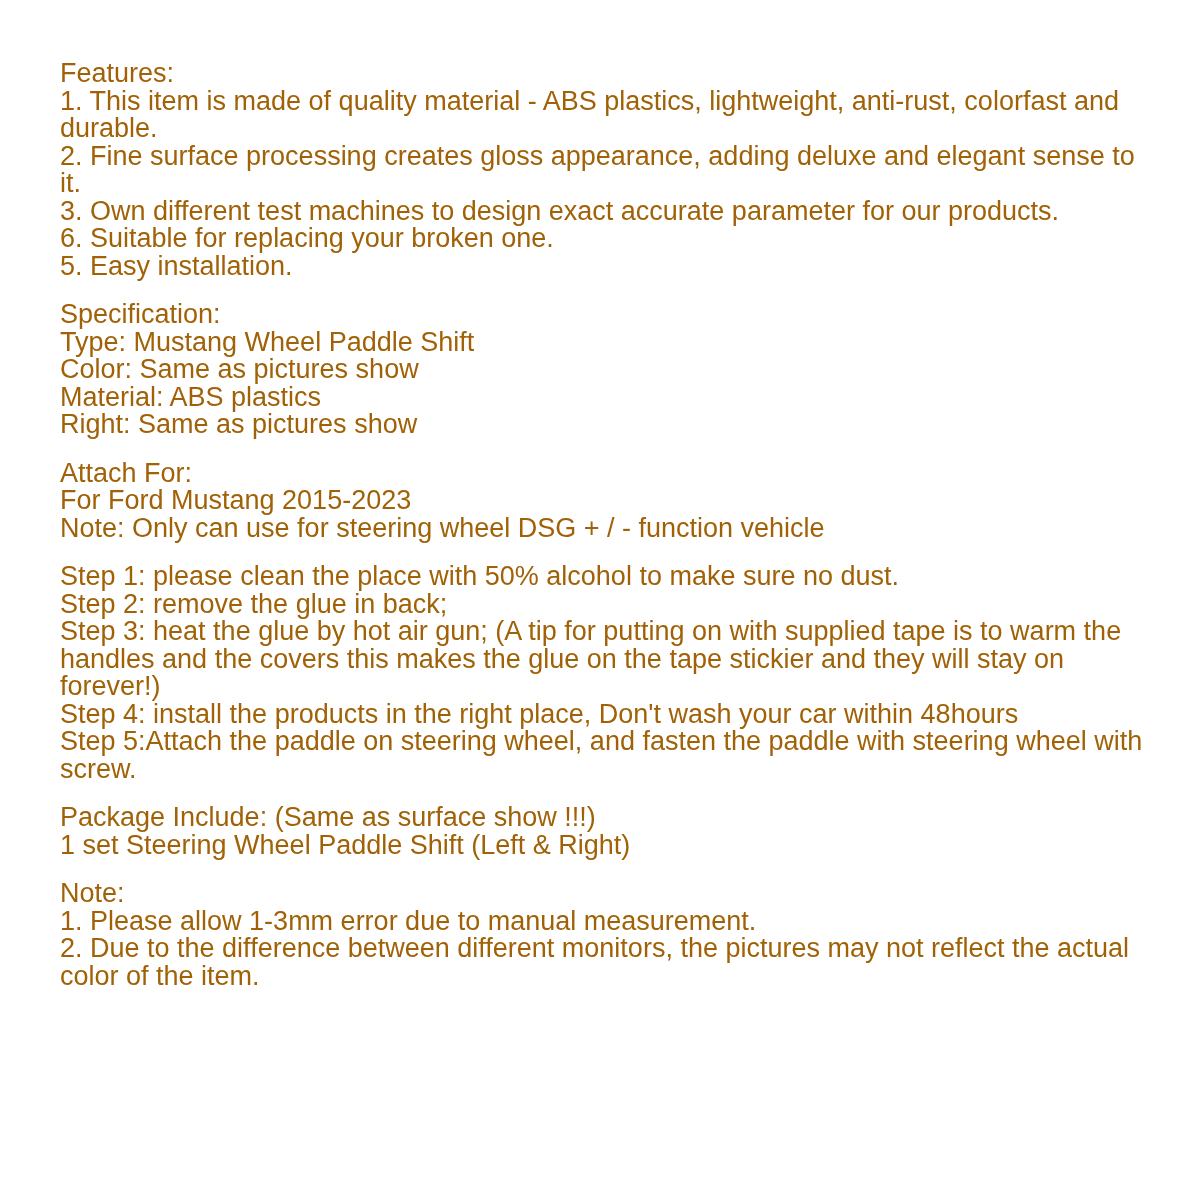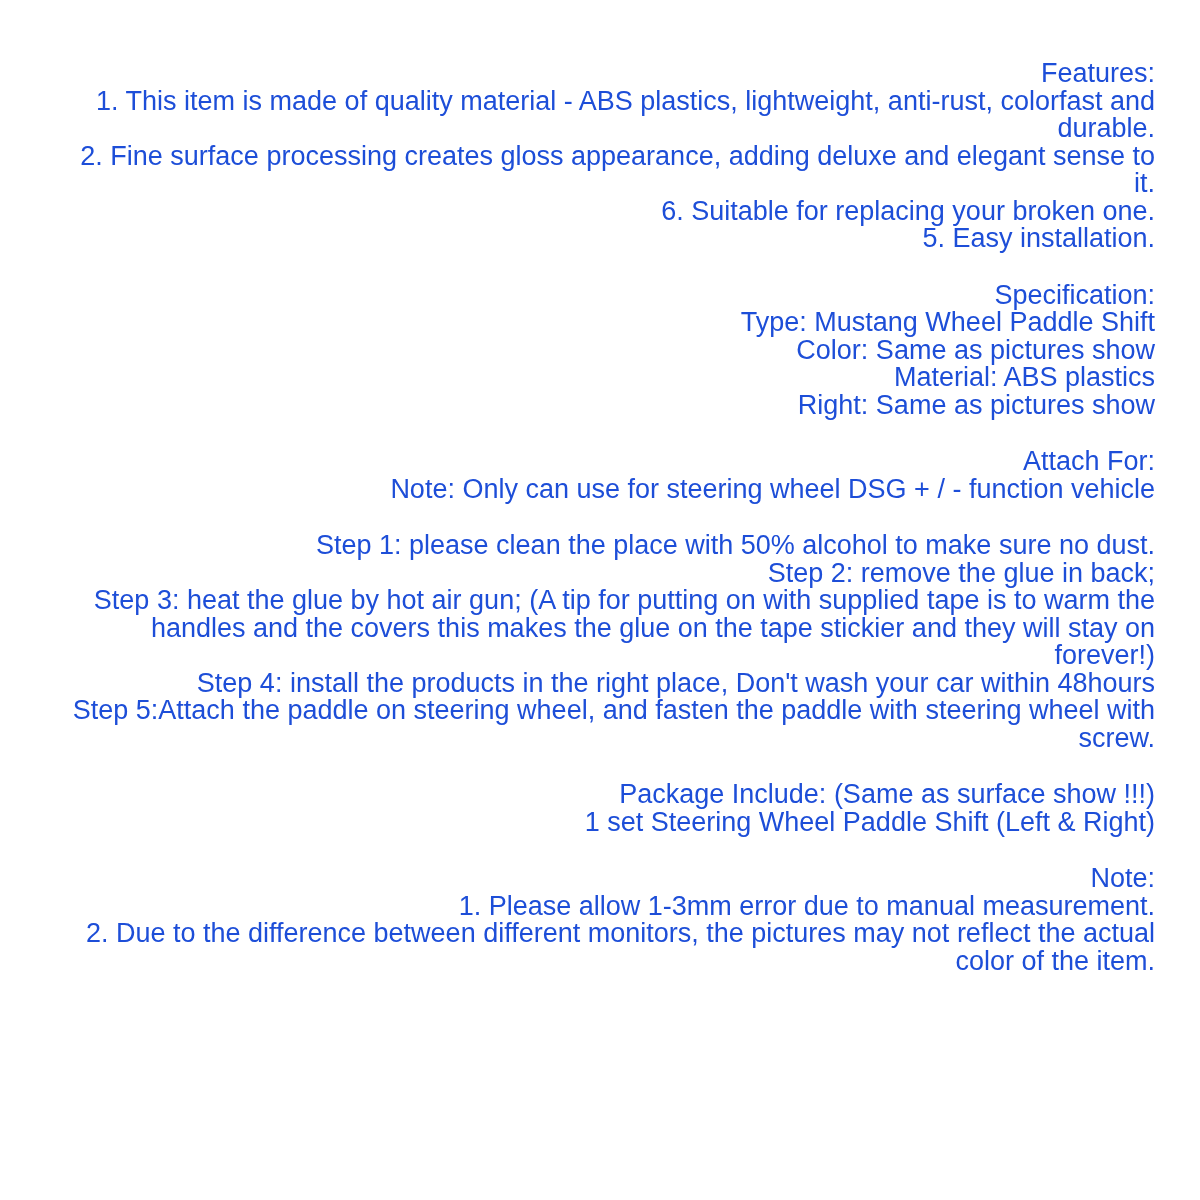--- a/index.html
+++ b/index.html
@@ -13,57 +13,58 @@
     overflow: hidden;
   }
   .doc {
     box-sizing: content-box;
     padding: 60px 0 0 60px;
     width: 1095px;
     font-family: "Liberation Sans", "DejaVu Sans", sans-serif;
     font-size: 27px;
     line-height: 27.5px;
     font-weight: 400;
-    color: #1d4ed8;
+    color: #a16207;
     letter-spacing: 0;
-    text-align: right;
   }
   .doc-section {
     margin: 0;
   }
   .doc-section + .doc-section {
-    margin-top: 29px; 
+    margin-top: 21px; 
   }
   .doc-line {
     margin: 0;
     padding: 0;
     white-space: normal;
     word-spacing: normal;
   }
 </style>
 </head>
 <body>
 
 <main class="doc">
     <section class="doc-section">
       <p class="doc-line">Features:</p>
       <p class="doc-line">1. This item is made of quality material - ABS plastics, lightweight, anti-rust, colorfast and durable.</p>
       <p class="doc-line">2. Fine surface processing creates gloss appearance, adding deluxe and elegant sense to it.</p>
+      <p class="doc-line">3. Own different test machines to design exact accurate parameter for our products.</p>
       <p class="doc-line">6. Suitable for replacing your broken one.</p>
       <p class="doc-line">5. Easy installation.</p>
     </section>
     <section class="doc-section">
       <p class="doc-line">Specification:</p>
       <p class="doc-line">Type: Mustang Wheel Paddle Shift</p>
       <p class="doc-line">Color: Same as pictures show</p>
       <p class="doc-line">Material: ABS plastics</p>
       <p class="doc-line">Right: Same as pictures show</p>
     </section>
     <section class="doc-section">
       <p class="doc-line">Attach For:</p>
+      <p class="doc-line">For Ford Mustang 2015-2023</p>
       <p class="doc-line">Note: Only can use for steering wheel DSG + / - function vehicle</p>
     </section>
     <section class="doc-section">
       <p class="doc-line">Step 1: please clean the place with 50% alcohol to make sure no dust.</p>
       <p class="doc-line">Step 2: remove the glue in back;</p>
       <p class="doc-line">Step 3: heat the glue by hot air gun; (A tip for putting on with supplied tape is to warm the handles and the covers this makes the glue on the tape stickier and they will stay on forever!)</p>
       <p class="doc-line">Step 4: install the products in the right place, Don't wash your car within 48hours</p>
       <p class="doc-line">Step 5:Attach the paddle on steering wheel, and fasten the paddle with steering wheel with screw.</p>
     </section>
     <section class="doc-section">

